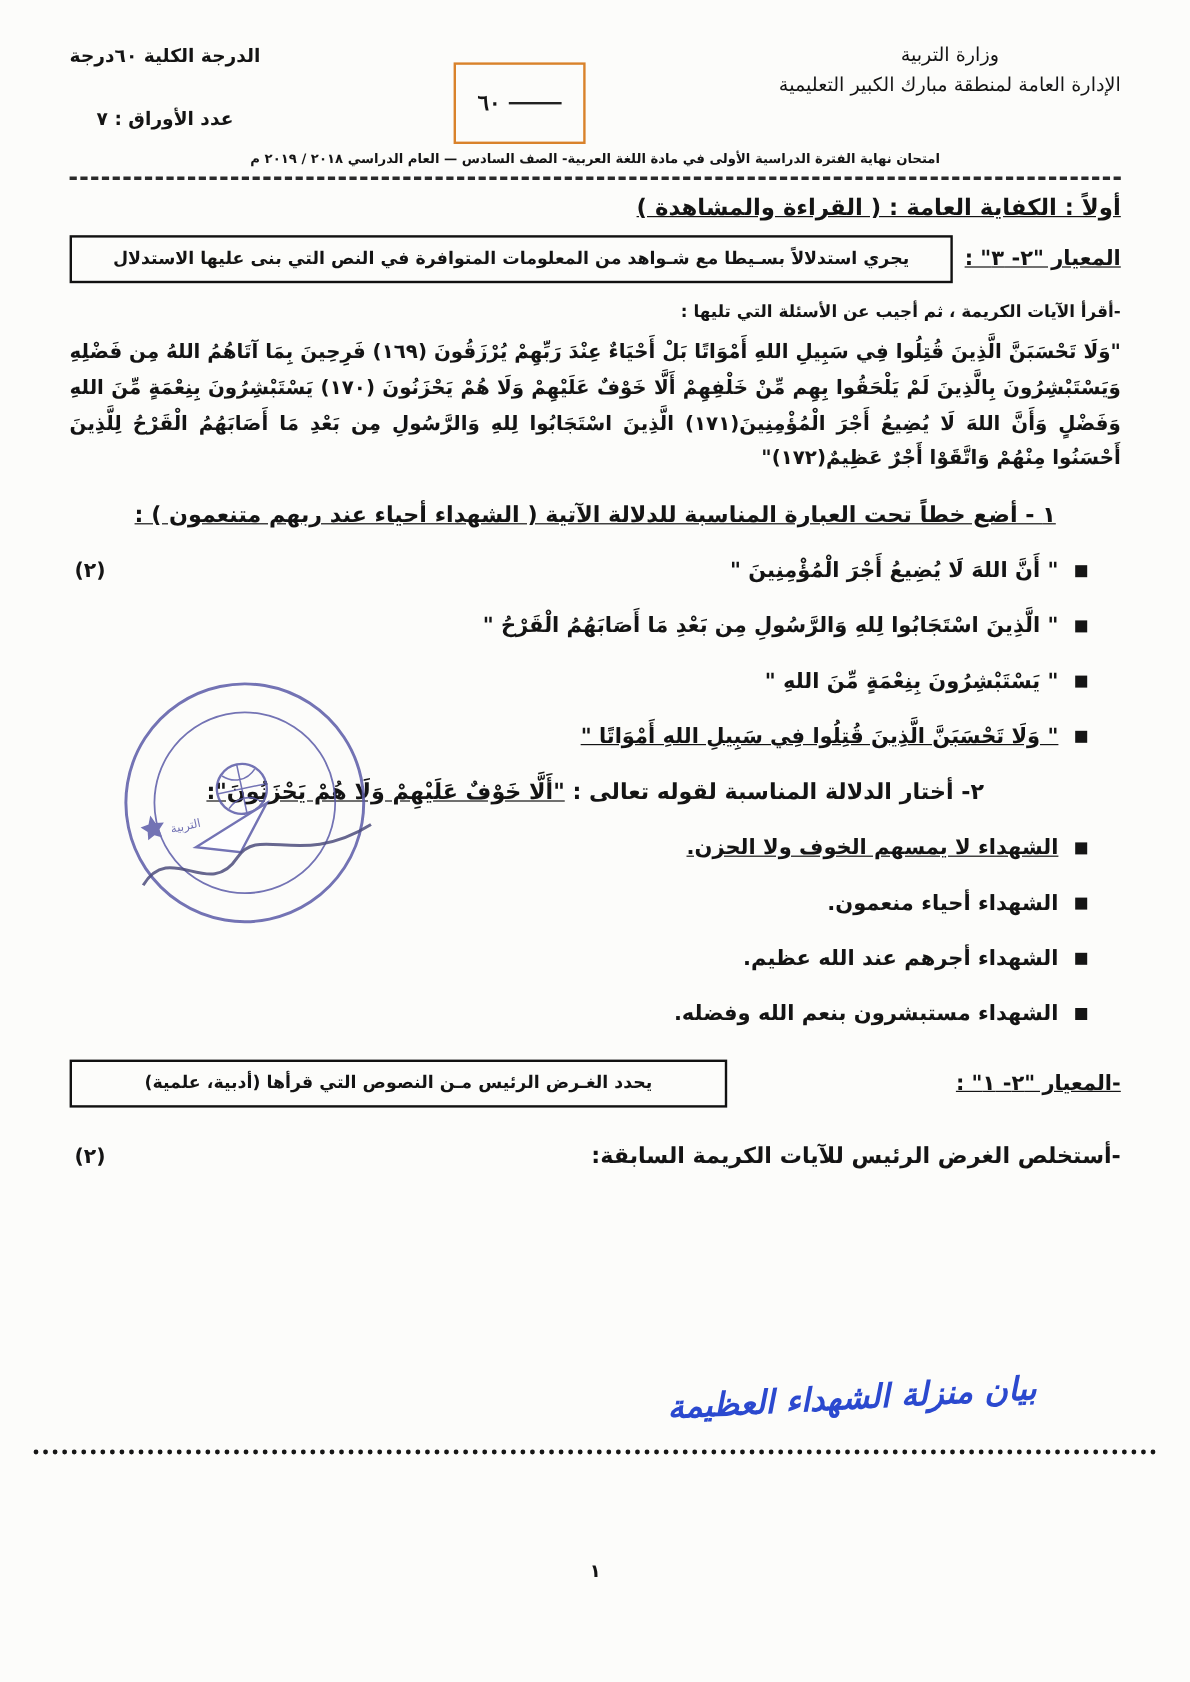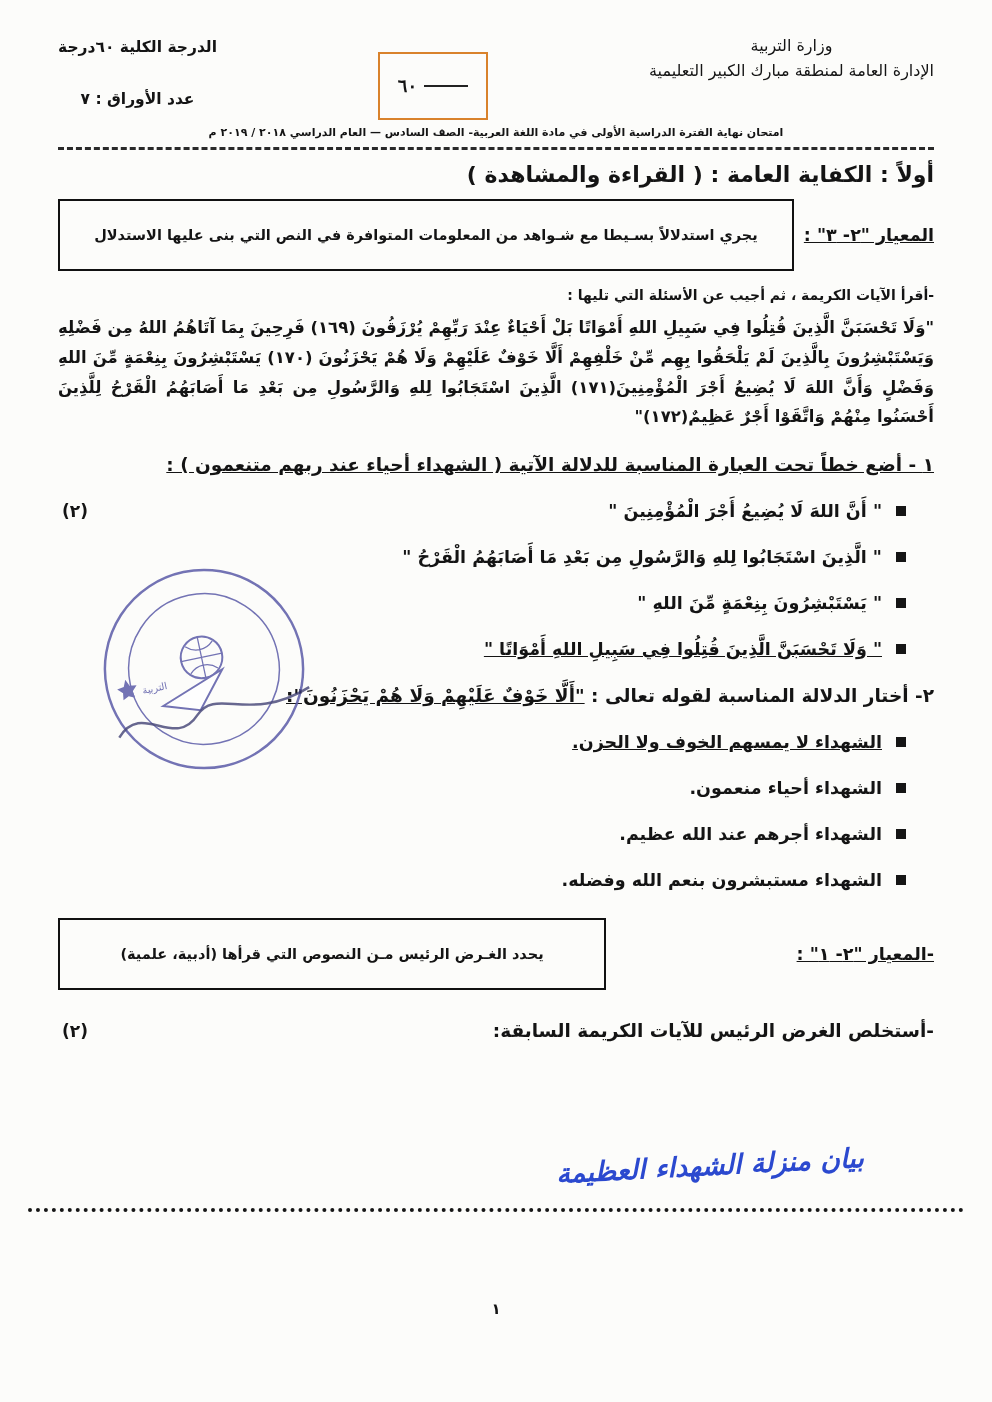--- a/index.html
+++ b/index.html
@@ -26,37 +26,37 @@
     display:flex; align-items:center; justify-content:center; gap:7px;font-family:Liberation Serif, serif;
   }
   .score-line { width:44px; border-top:2px solid #222; }
   .score-value { font-weight:bold; font-size:18px; }
 
   .exam-title { font-weight:bold; font-size:11px; text-align:center; margin-top:6px; }
   .dashed-sep { border-bottom:3px dashed #2a2a2a; margin:8px 0 12px 0; }
 
   .u { text-decoration:underline; }
 
-  .section-title { font-weight:bold; font-size:22px; }
+  .section-title { font-weight:bold; font-size:19px; text-decoration:underline; }
 
   .std-row { display:flex; align-items:center; margin-top:12px; }
   .std-label { font-weight:bold; font-size:17.5px; text-decoration:underline; white-space:nowrap; }
   .std-box {
     border:2px solid #111; font-weight:bold; font-size:14.5px;
-    padding:24px 12px; margin-right:10px; flex:1; text-align:center; line-height:1.4;
+    padding:8px 12px; margin-right:10px; flex:1; text-align:center; line-height:1.4;
   }
   .std-row2 { margin-top:28px; }
   .std-box2 { flex:0 0 520px; margin-right:auto; }
 
   .instruction { font-weight:bold; font-size:14px; margin-top:16px; }
 
   .verses { font-weight:bold; font-size:16.5px; line-height:1.8; text-align:justify; margin:10px 0 0 0; }
   .source { font-weight:bold; font-size:12.5px; text-decoration:underline; margin-top:2px; }
 
-  .q-prompt { font-weight:bold; font-size:18.5px; margin-top:22px; }
+  .q-prompt { font-weight:bold; font-size:18.5px; margin-top:22px;text-align:center; }
 
   .options { padding-right:28px; margin-top:4px; }
   .opt-row { display:flex; align-items:center; margin:26px 0; }
   .bullet { width:10px; height:10px; background:#151515; margin-left:14px; flex:none; }
   .opt-text { font-weight:bold; font-size:17.5px; }
   .mark { font-weight:bold; font-size:17px; margin-right:auto; margin-left:4px; }
 
   .q3-row { display:flex; align-items:center; margin-top:30px; }
   .q3-row .q-prompt { margin-top:0; }
 

